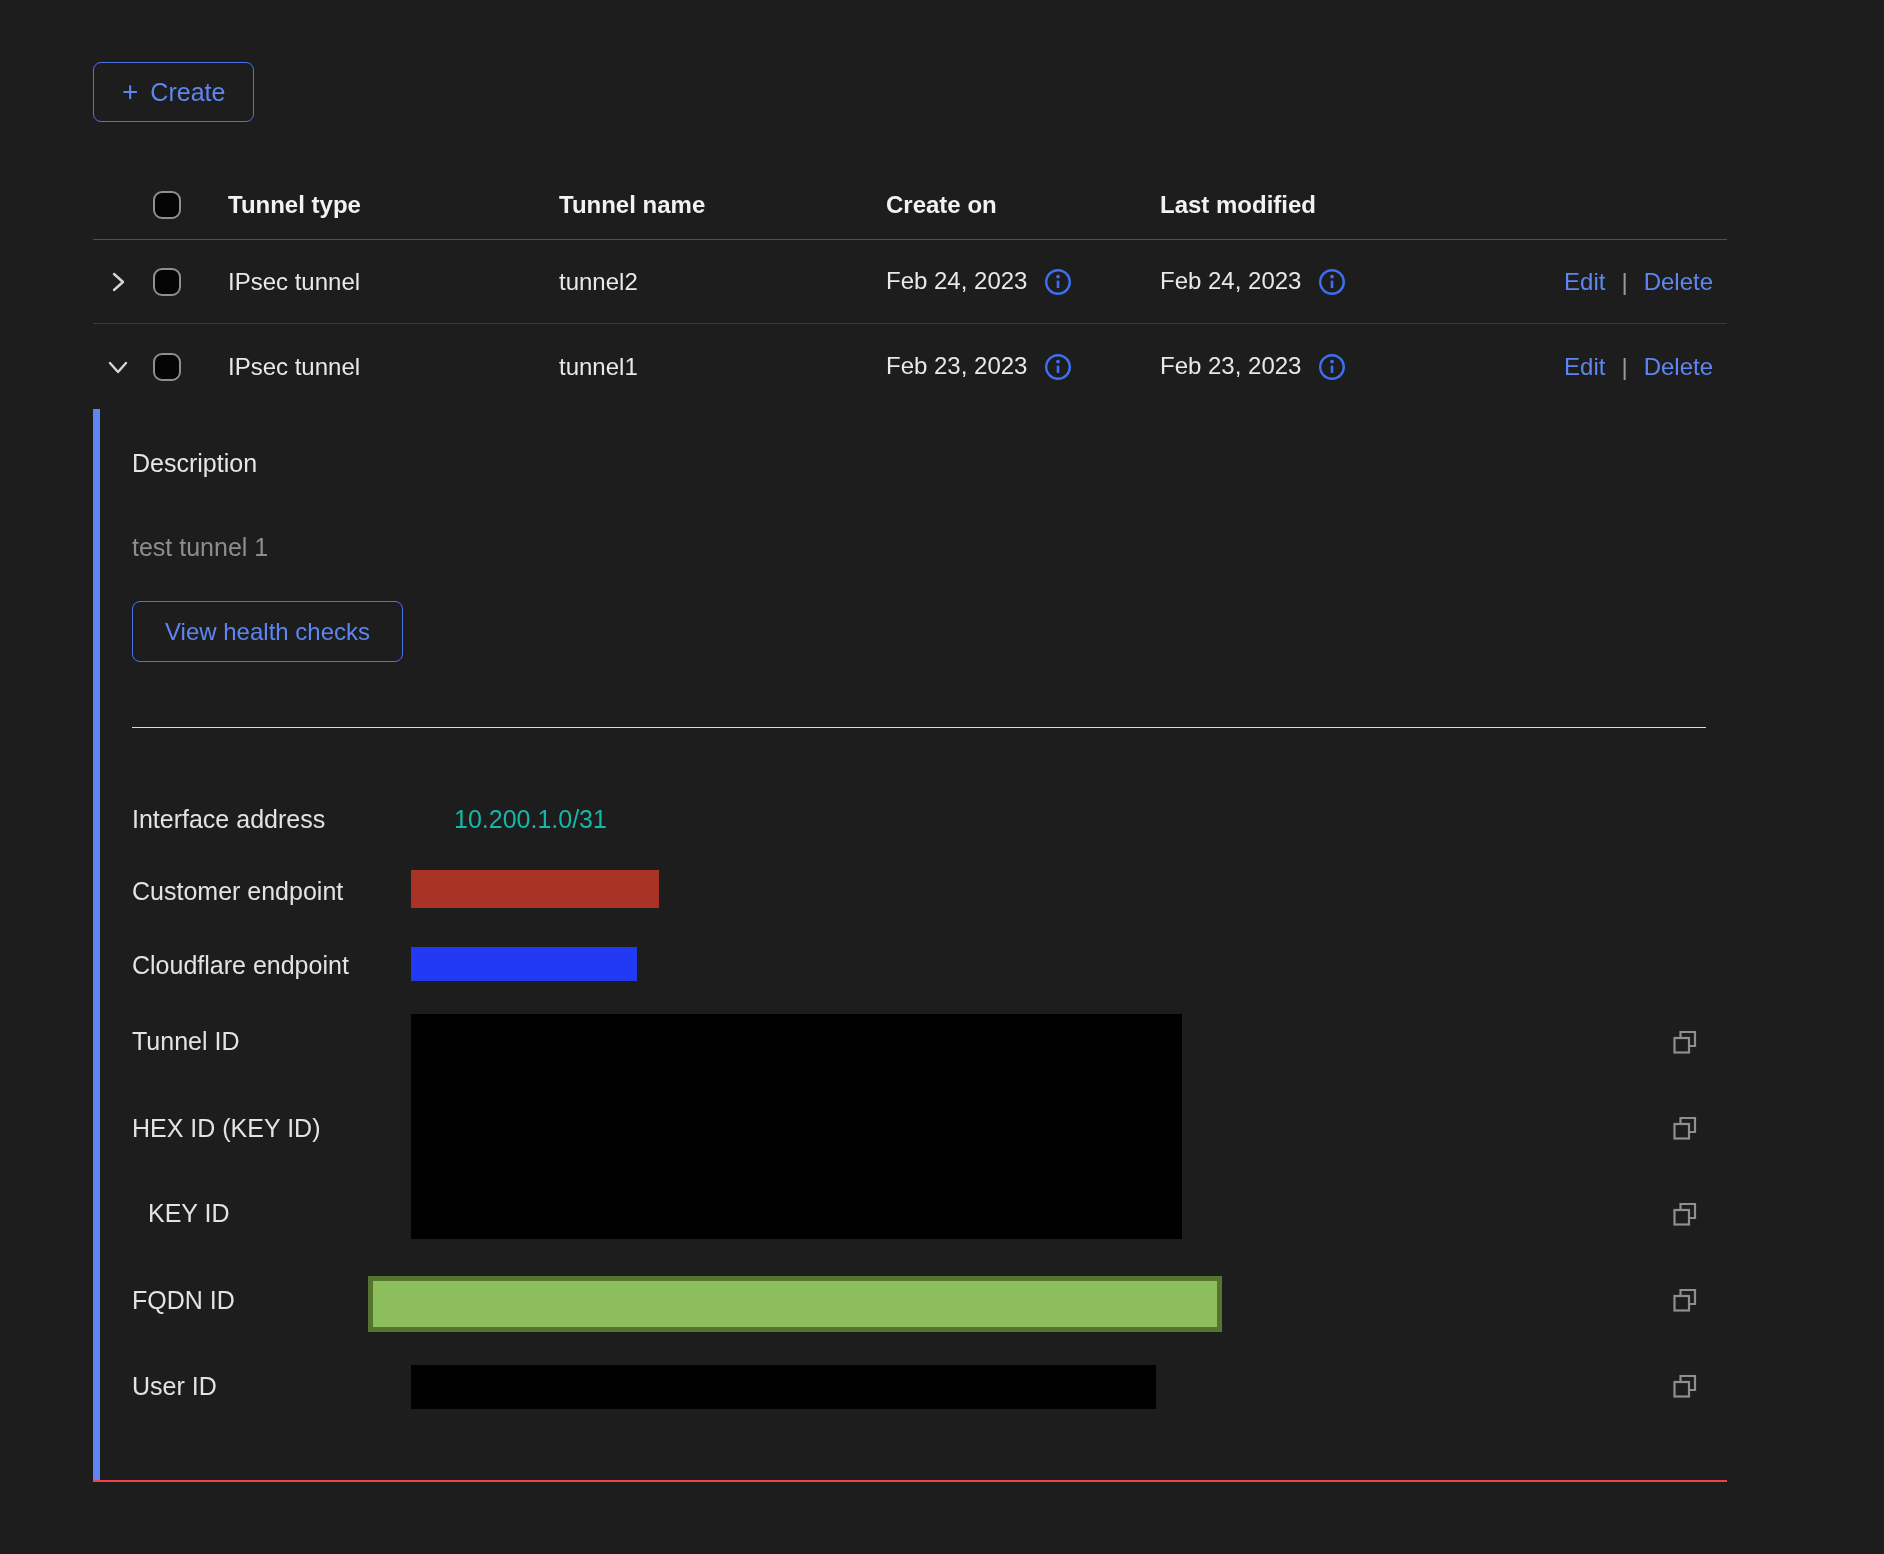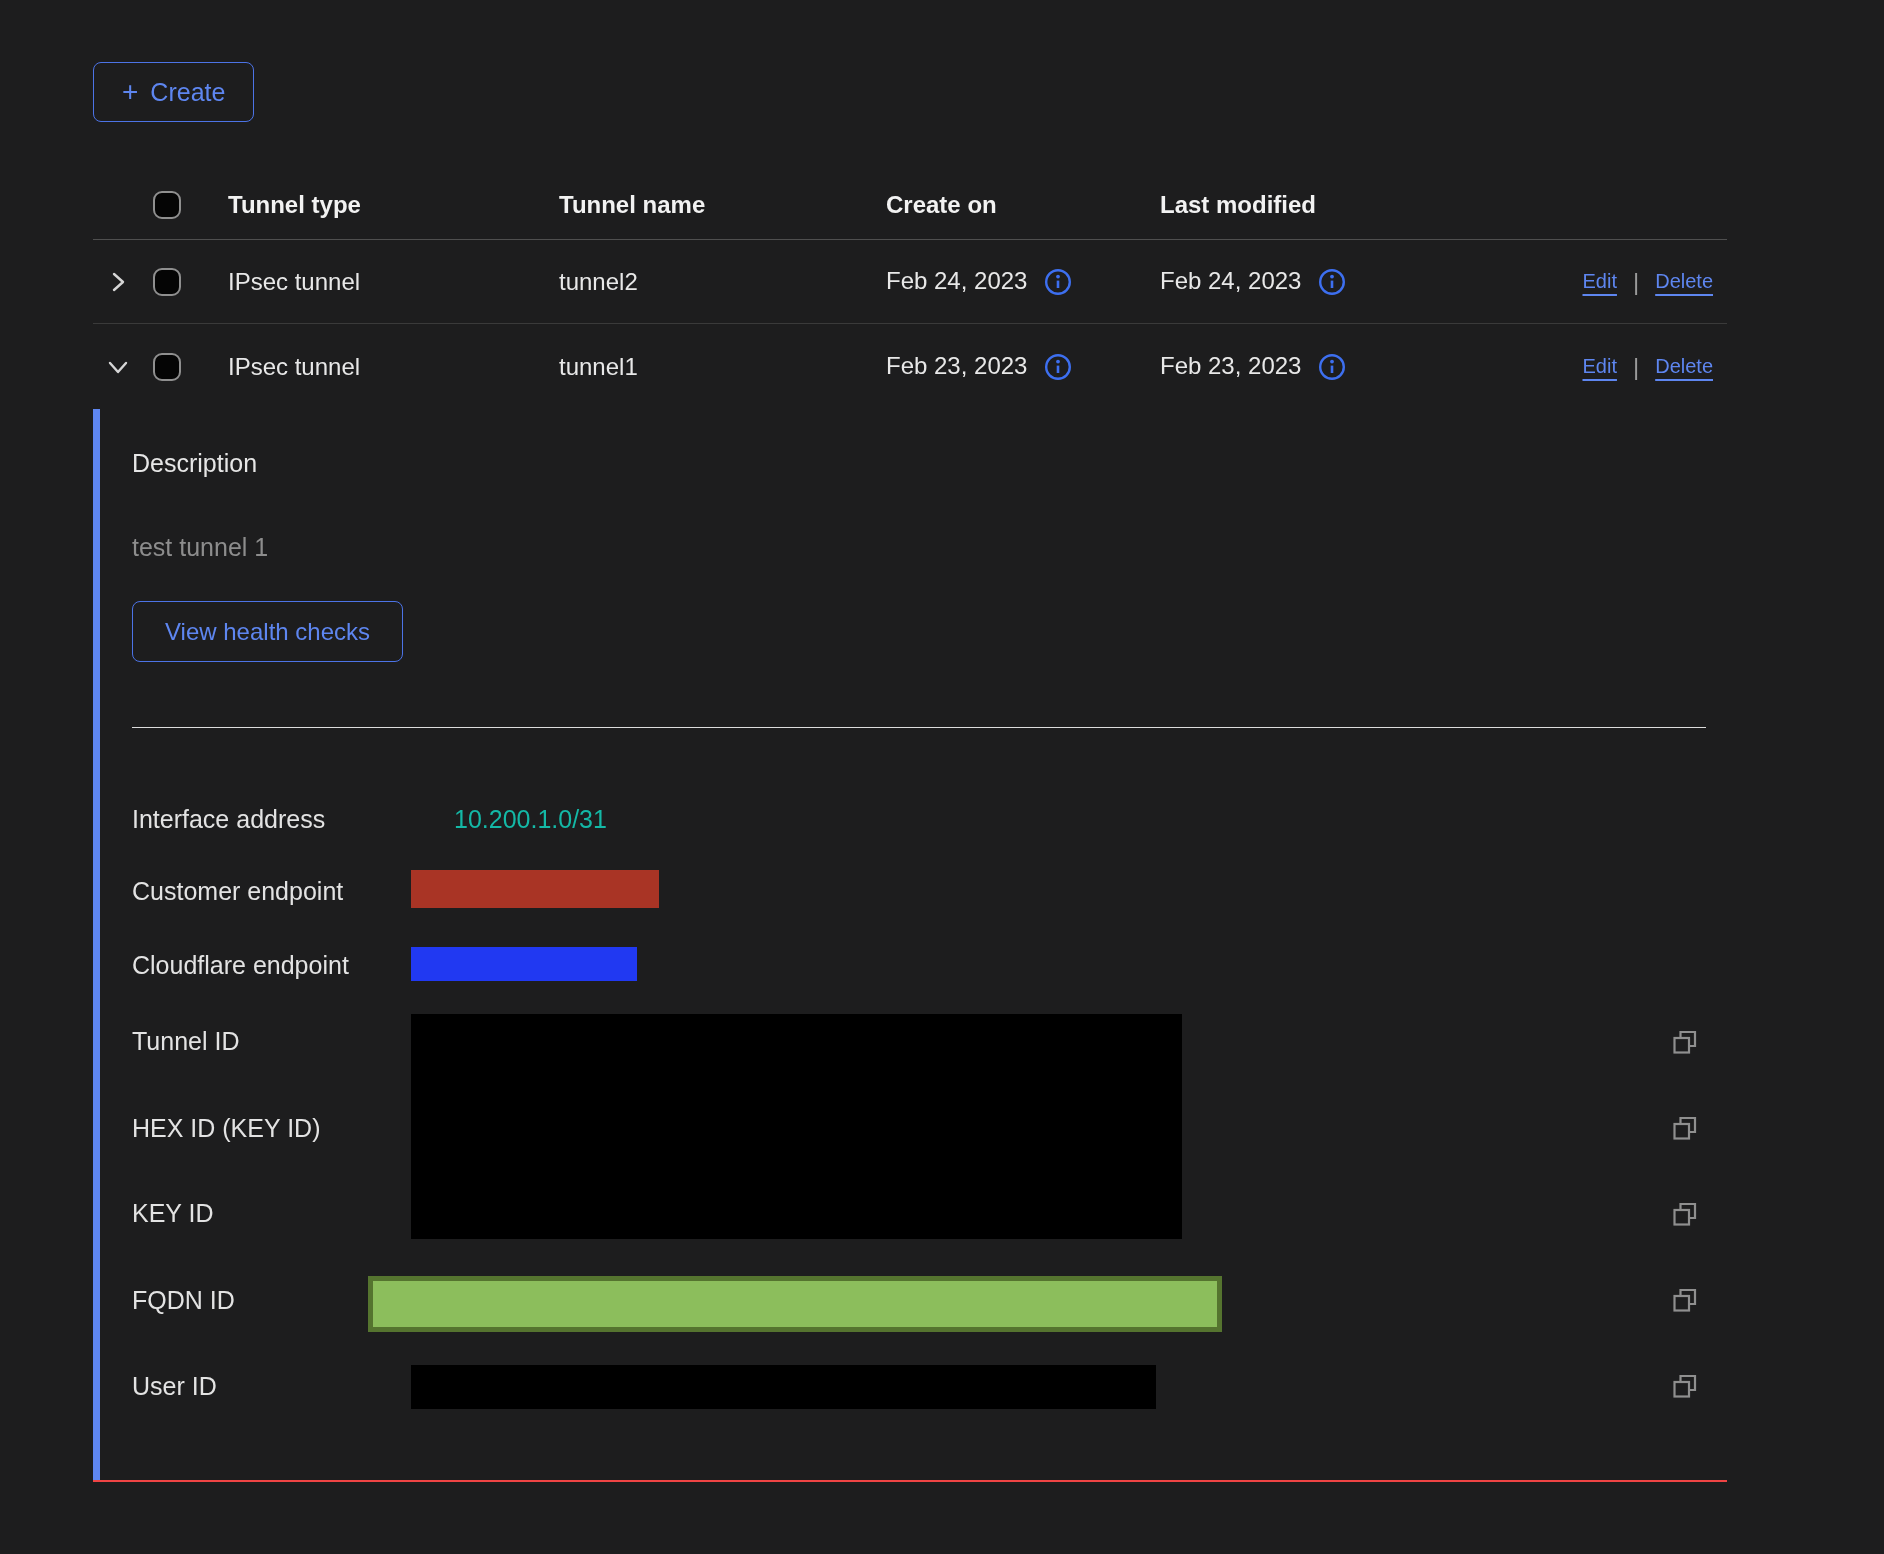--- a/index.html
+++ b/index.html
@@ -34,21 +34,21 @@
   .c-created{width:274px;padding-left:13px;}
   .c-modified{width:246px;padding-left:13px;}
   .c-actions{flex:1;display:flex;justify-content:flex-end;align-items:center;gap:16px;padding-right:14px;}
   .cell-text{font-size:24px;}
   .date-wrap{display:flex;align-items:flex-start;gap:16px;}
   .checkbox{
     width:28px;height:28px;border:2px solid #8f8f8f;border-radius:9px;
     background:#050505;cursor:pointer;
   }
   .chev-btn{background:none;border:none;cursor:pointer;display:flex;align-items:center;}
-  .link{font-size:20px;color:var(--accent);text-decoration:underline;text-underline-offset:6px;text-decoration-thickness:2px;cursor:pointer;}
+  .link{font-size:24px;color:var(--accent);text-underline-offset:6px;text-decoration-thickness:2px;cursor:pointer;}
   .pipe{color:#9a9a9a;font-size:24px;}
   
   .panel{position:relative;height:1073px;border-bottom:2px solid #ef4444;}
   .panel-bar{position:absolute;left:0;top:0;width:7px;height:100%;background:var(--accent);}
   .desc-label{position:absolute;left:39px;top:40px;font-size:25px;font-weight:500;color:#e6e6e6;}
   .desc-value{position:absolute;left:39px;top:124px;font-size:25px;color:#8d8d8d;}
   .health-btn{
     position:absolute;left:39px;top:192px;height:61px;padding:0 32px;
     background:transparent;border:1.5px solid var(--accent_border);border-radius:8px;
     color:var(--accent);font-size:24px;font-family:inherit;cursor:pointer;
@@ -183,21 +183,21 @@
       <div class="dvalue" style="top:396px;">10.200.1.0/31</div>
 
       <div class="dlabel" style="top:468px;">Customer endpoint</div>
       <div class="redact r-red"></div>
 
       <div class="dlabel" style="top:542px;">Cloudflare endpoint</div>
       <div class="redact r-blue"></div>
 
       <div class="dlabel" style="top:618px;">Tunnel ID</div>
       <div class="dlabel" style="top:705px;">HEX ID (KEY ID)</div>
-      <div class="dlabel" style="top:790px;">KEY ID</div>
+      <div class="dlabel" style="top:790px;margin-left:16px;">KEY ID</div>
       <div class="redact r-black-big"></div>
 
       <div class="dlabel" style="top:877px;">FQDN ID</div>
       <div class="redact r-green"></div>
 
       <div class="dlabel" style="top:963px;">User ID</div>
       <div class="redact r-black-user"></div>
 
       <button class="copy-btn" style="top:618px;">
         <svg width="30" height="30" viewBox="0 0 30 30">

